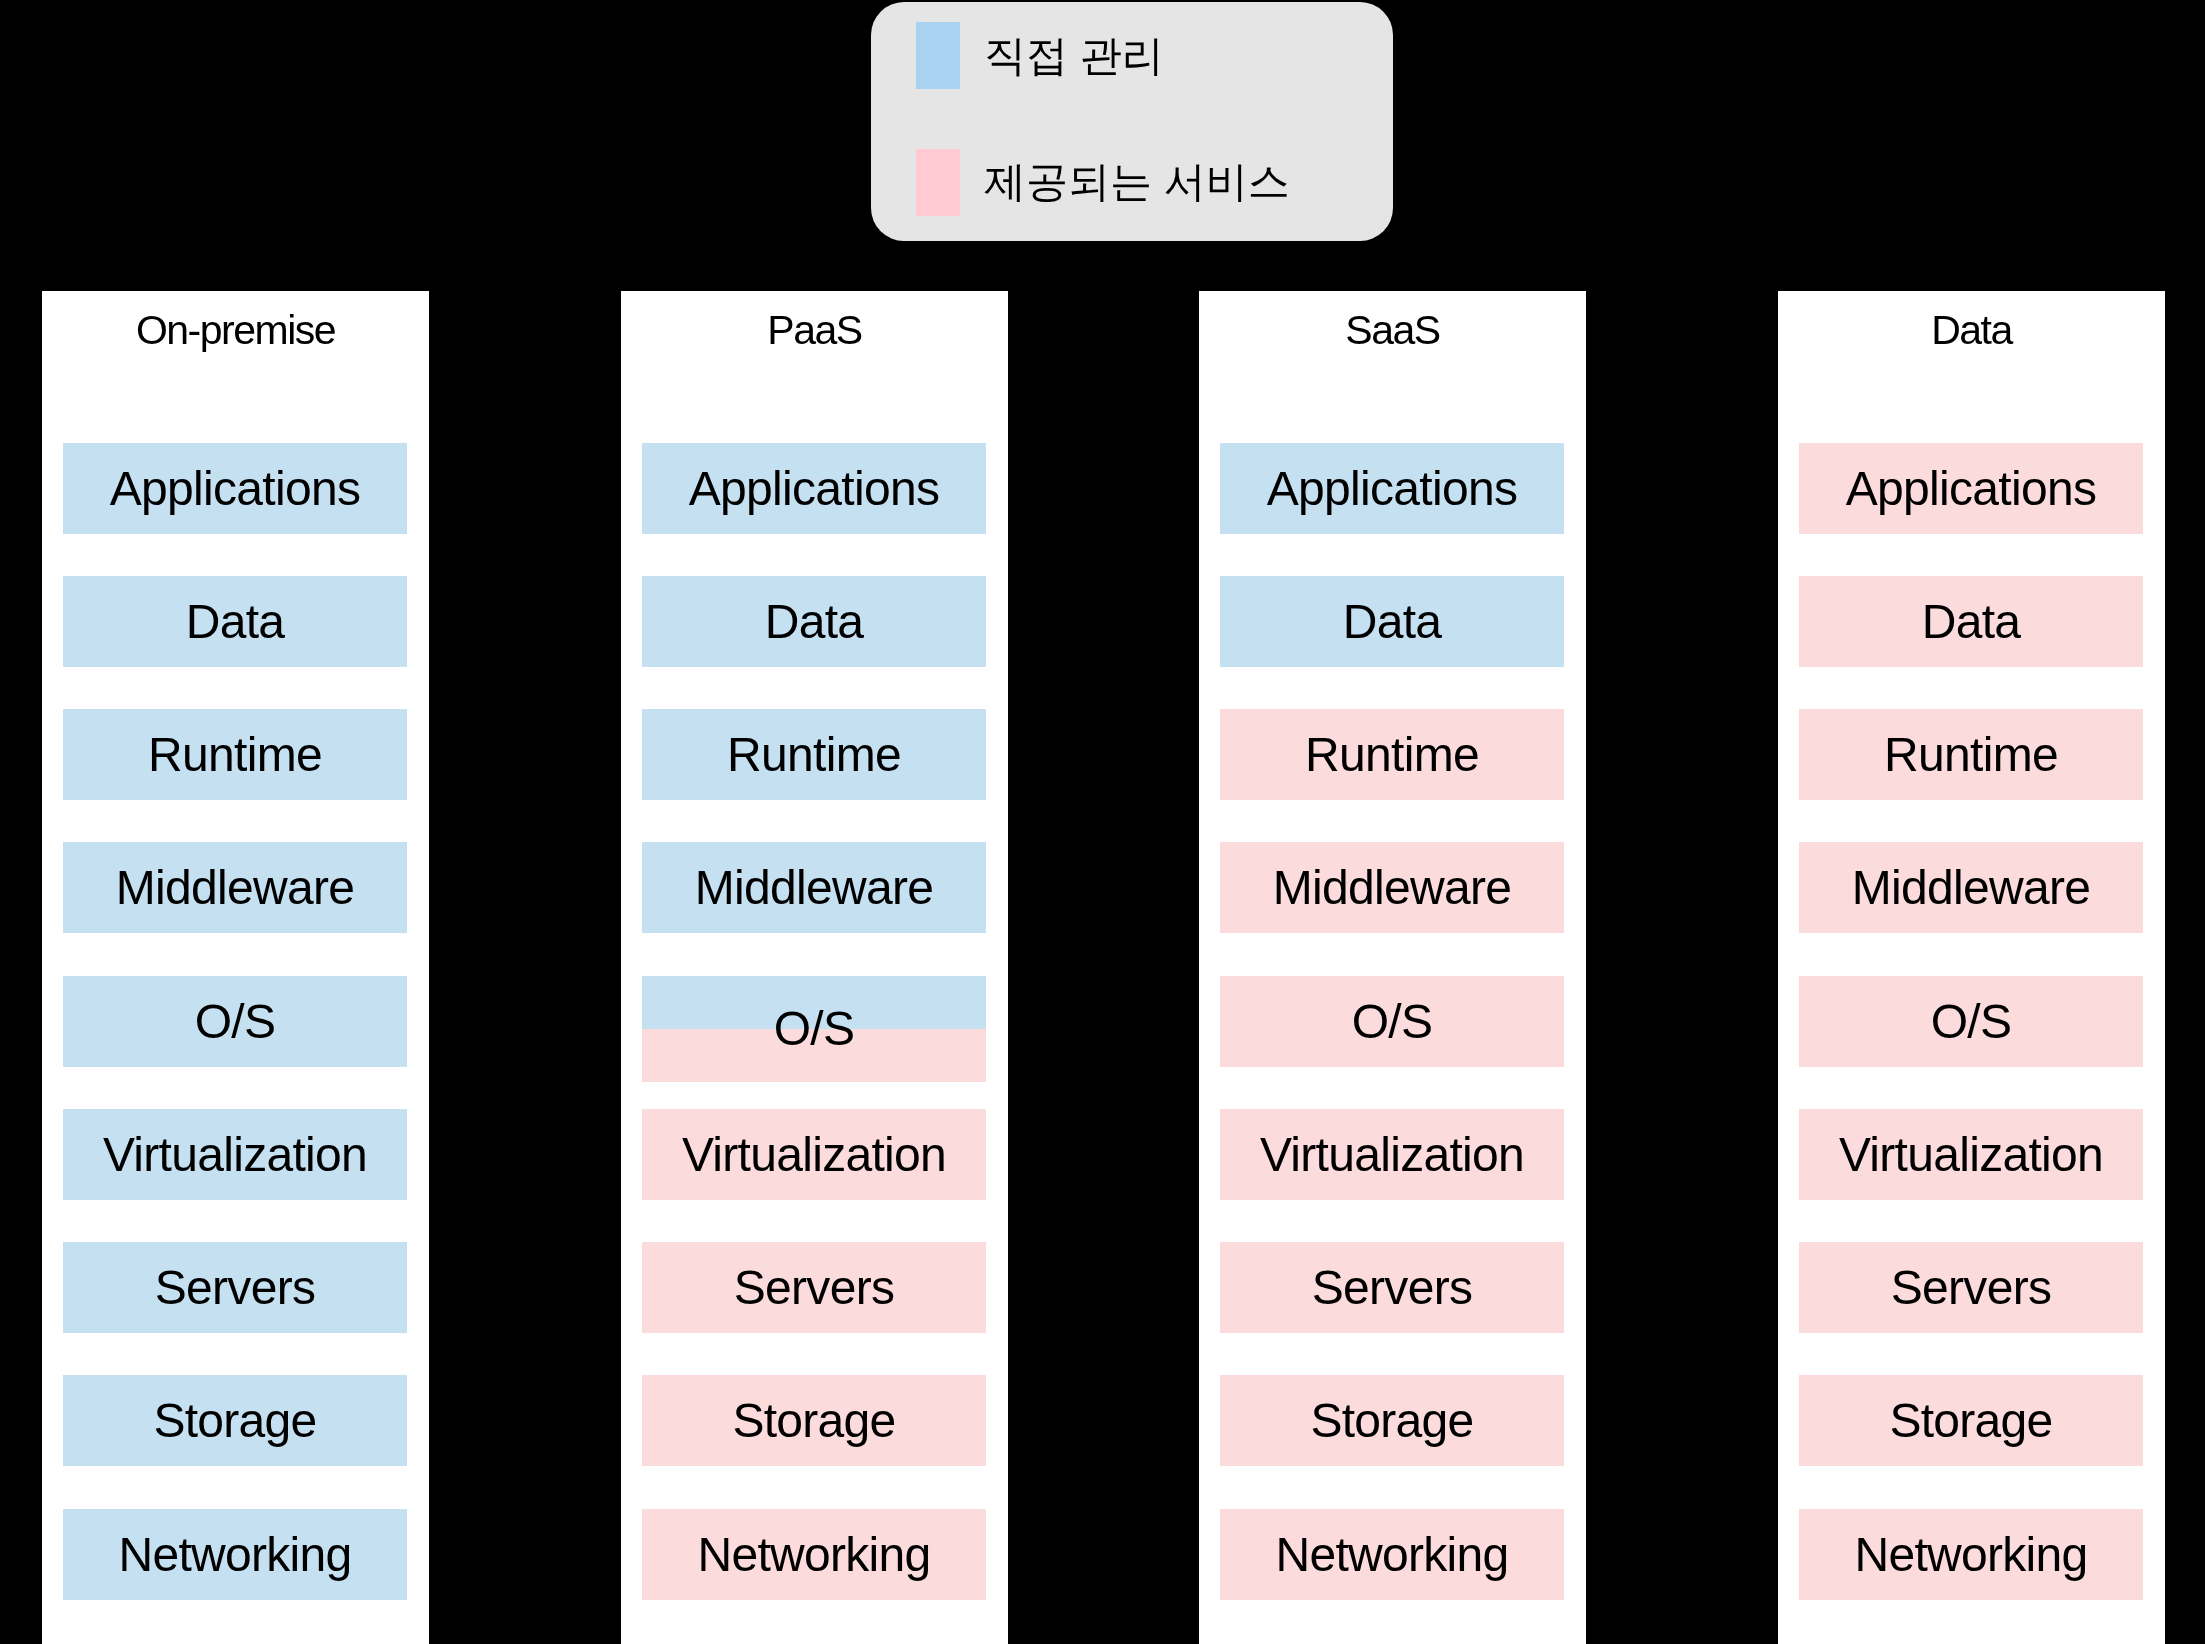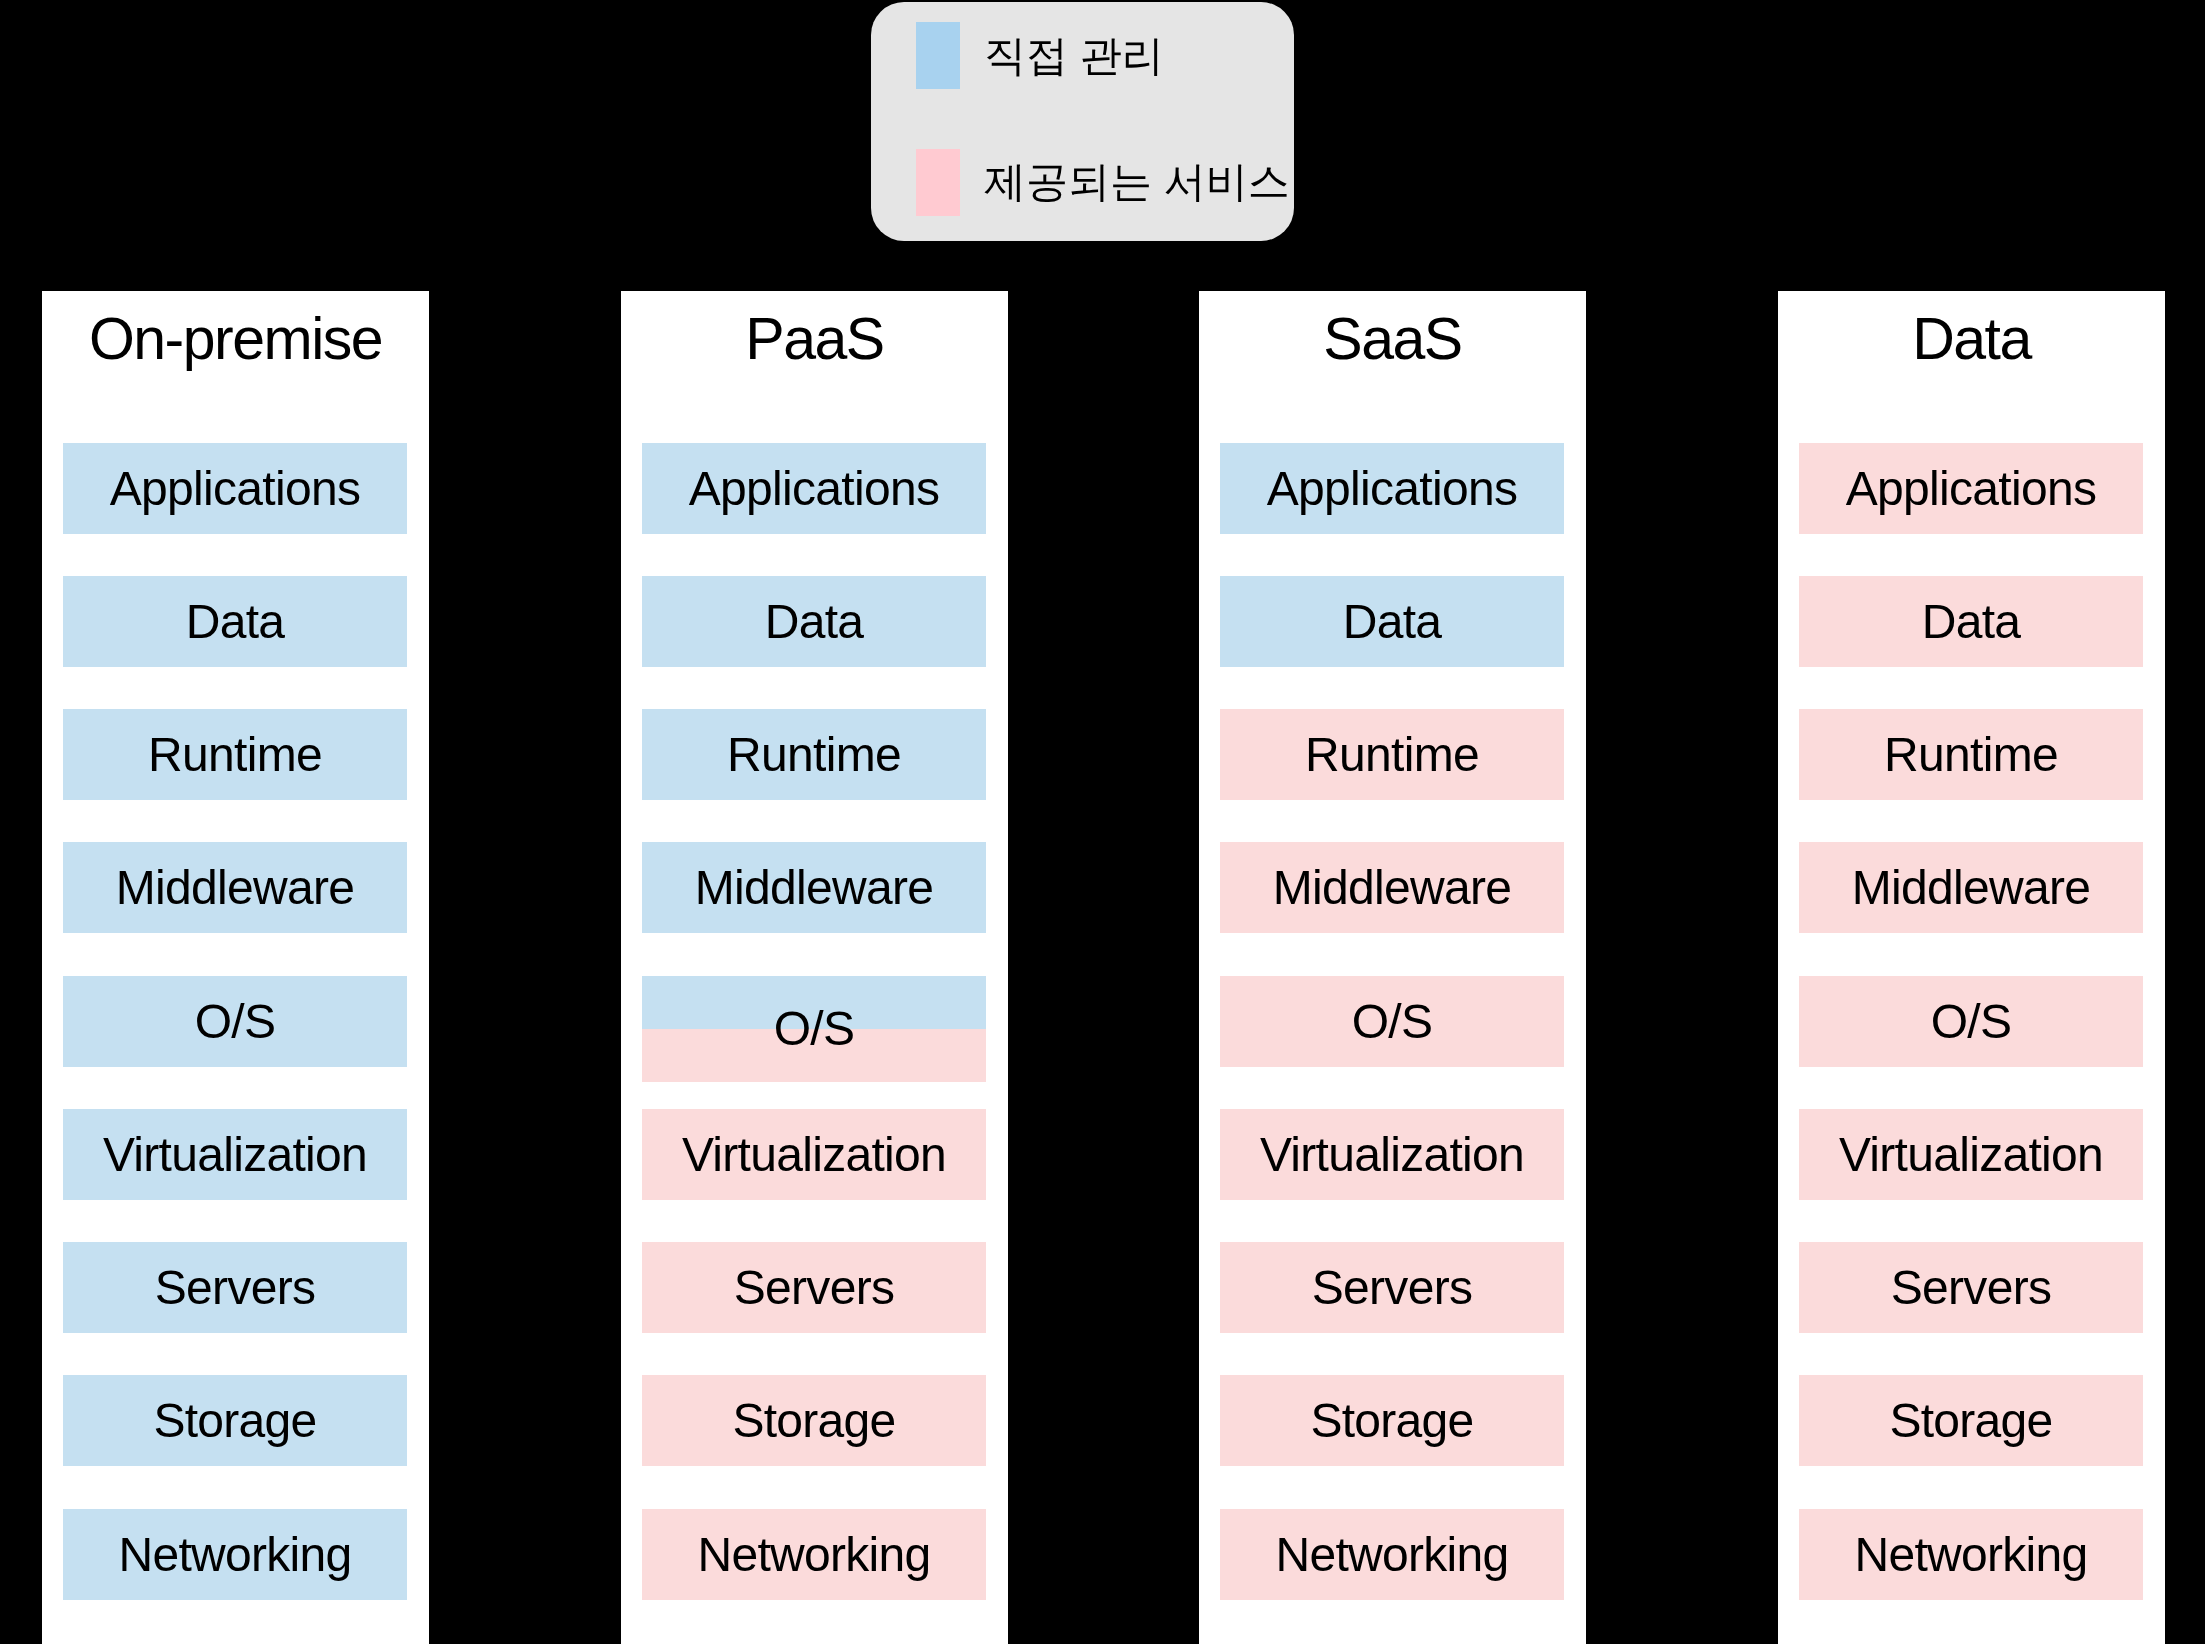--- a/index.html
+++ b/index.html
@@ -14,21 +14,21 @@
     background: var(--bg, #000);
     font-family: "Liberation Sans", sans-serif;
     color: var(--text, #000);
   }
 
   
   .legend {
     position: absolute;
     left: 871px;
     top: 1.5px;
-    width: 423px;
+    width: 522px;
     height: 239px;
     background: var(--legend-bg, #E5E5E5);
     border-radius: 33px;
     text-align: right;
   }
   .legend-item {
     position: absolute;
     left: 45px;
     height: 67px;
     display: flex;
@@ -54,21 +54,21 @@
     position: absolute;
     top: 291px;
     width: 387px;
     height: 1354px;
     background: var(--panel, #fff);
   }
   .column-title {
     margin: 0;
     padding-top: 19px;
     text-align: center;
-    font-size: 59px;
+    font-size: 41px;
     font-weight: 400;
     letter-spacing: -1.5px;
     line-height: 1;
   }
   .layer-box {
     position: absolute;
     left: 21px;
     width: 344px;
     height: 91px;
     display: flex;

